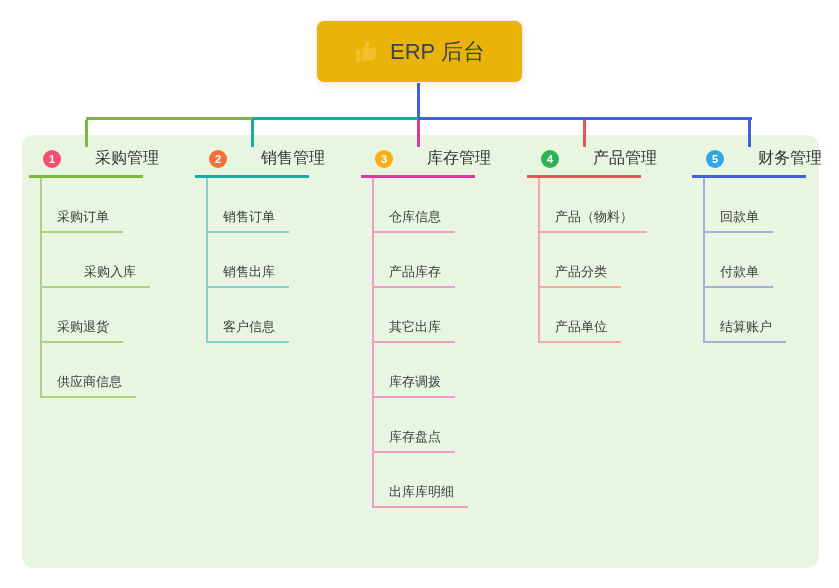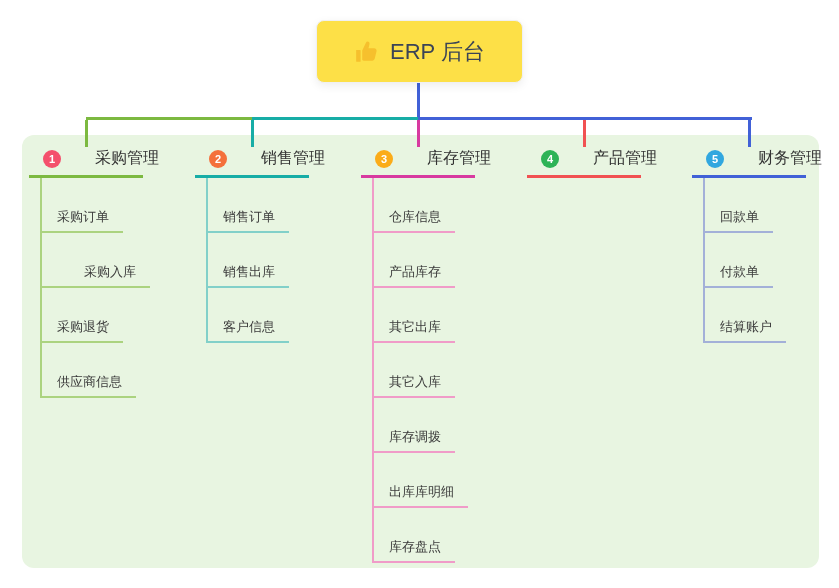--- a/index.html
+++ b/index.html
@@ -6,21 +6,21 @@
   .stage{
     position:relative;width:839px;height:588px;background:#ffffff;overflow:hidden;
     font-family:"Liberation Sans","DejaVu Sans",sans-serif;
   }
   .panel{
     position:absolute;left:22px;top:135px;width:797px;height:433px;
     border-radius:12px;
   }
   .root-card{
     position:absolute;left:316px;top:20px;width:207px;height:63px;
-    background:#fde047;border:1px solid #f0f0f2;border-radius:8px;
+    background:#eab308;border:1px solid #f0f0f2;border-radius:8px;
     box-shadow:0 3px 10px rgba(0,0,0,.07);
     display:flex;align-items:center;justify-content:center;gap:10px;
     font-size:22px;font-weight:500;color:#3b4456;box-sizing:border-box;
   }
   .root-card svg{display:block;}
   .branch{position:absolute;top:148px;}
   .bhead{
     display:flex;align-items:center;gap:7px;width:114px;box-sizing:border-box;
     padding:0 0 6px 14px;border-bottom:3px solid;cursor:pointer;
   }
@@ -105,35 +105,43 @@
     </div>
     <div class="children">
       <div class="spine" style="background: rgb(240, 155, 200);"></div>
 
   <div class="child" style="border-bottom-color: rgb(240, 155, 200);">仓库信息</div>
 
   <div class="child" style="border-bottom-color: rgb(240, 155, 200);">产品库存</div>
 
   <div class="child" style="border-bottom-color: rgb(240, 155, 200);">其它出库</div>
 
-  <div class="child" style="border-bottom-color: rgb(240, 155, 200);">其它入库</div>
 
   <div class="child" style="border-bottom-color: rgb(240, 155, 200);">库存调拨</div>
 
+  <div class="child" style="border-bottom-color: rgb(240, 155, 200);">库存盘点</div>
+
   <div class="child" style="border-bottom-color: rgb(240, 155, 200);">出库库明细</div>
-
-  <div class="child" style="border-bottom-color: rgb(240, 155, 200);">库存盘点</div>
 </div>
   </div>
 
   <div class="branch" style="left: 527px;">
     <div class="bhead" style="border-bottom-color: rgb(241, 81, 82);">
       <span class="badge" style="background: rgb(45, 179, 86);">4</span>
       <span class="blabel">产品管理</span>
     </div>
+    <div class="children">
+      <div class="spine" style="background: rgb(247, 166, 165);"></div>
+
+  <div class="child" style="border-bottom-color: rgb(247, 166, 165);">产品（物料）</div>
+
+  <div class="child" style="border-bottom-color: rgb(247, 166, 165);">产品分类</div>
+
+  <div class="child" style="border-bottom-color: rgb(247, 166, 165);">产品单位</div>
+</div>
   </div>
 
   <div class="branch" style="left: 692px;">
     <div class="bhead" style="border-bottom-color: rgb(65, 97, 215);">
       <span class="badge" style="background: rgb(49, 167, 223);">5</span>
       <span class="blabel">财务管理</span>
     </div>
     <div class="children">
       <div class="spine" style="background: rgb(163, 176, 216);"></div>
 

